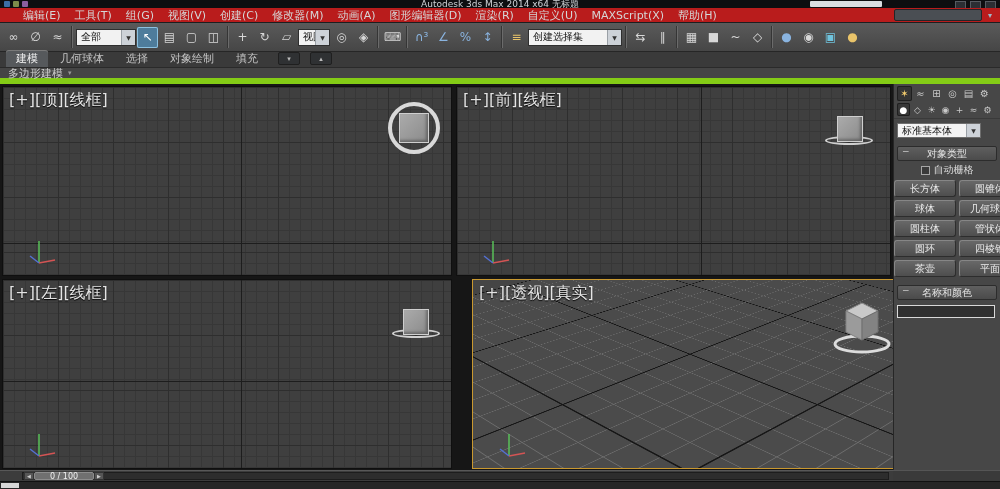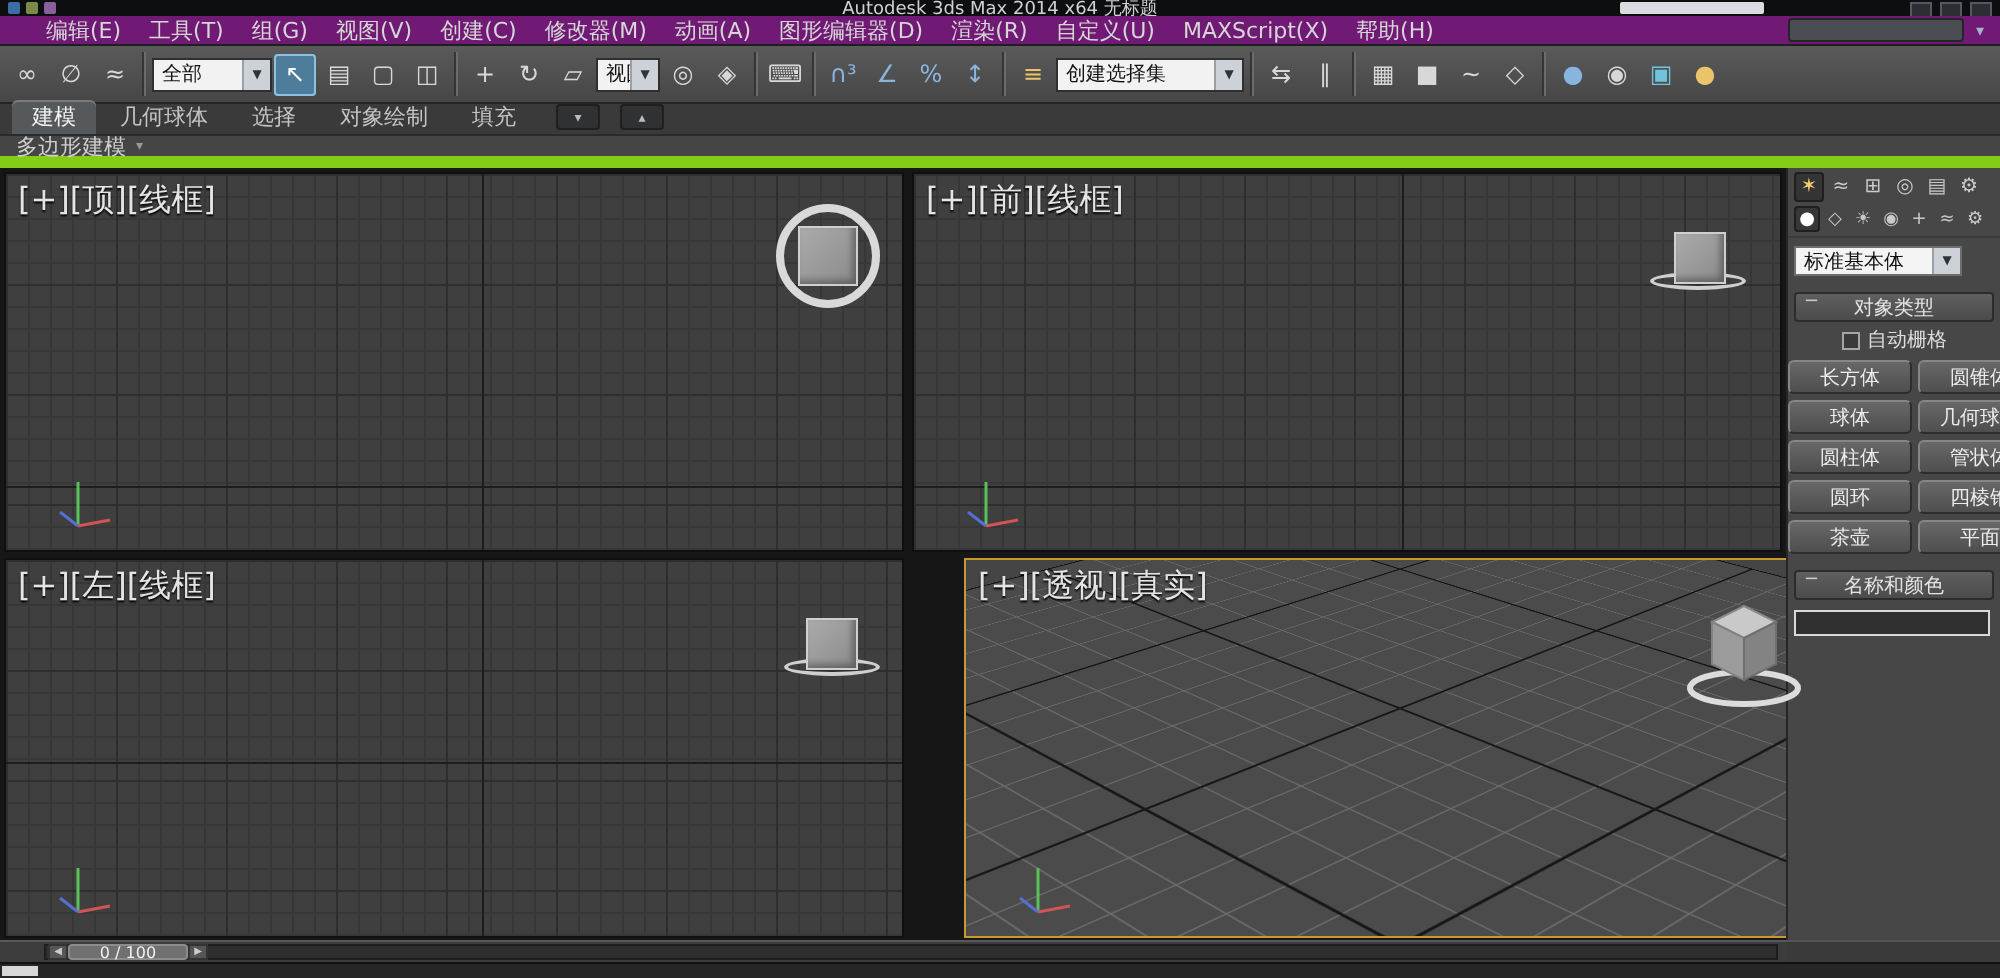--- a/index.html
+++ b/index.html
@@ -10,21 +10,21 @@
   
   .titlebar{position:absolute;left:0;top:0;width:100%;height:8px;background:#0d0e10;overflow:hidden;}
   .titlebar .title{position:absolute;left:0;right:0;top:-2px;text-align:center;font-size:9px;color:#cfd2d6;white-space:nowrap;}
   .qat{position:absolute;left:4px;top:1px;display:flex;gap:3px;}
   .qat i{width:6px;height:6px;border-radius:1px;display:block;}
   .info-box{position:absolute;right:118px;top:1px;width:72px;height:6px;background:#d9dde1;border-radius:1px;}
   .winctl{position:absolute;right:4px;top:1px;display:flex;gap:4px;}
   .winctl i{width:9px;height:6px;background:#2b2e33;border:1px solid #565a60;display:block;}
 
   
-  .menubar{position:absolute;left:0;top:8px;width:100%;height:15px;background:#701a75;border-bottom:1px solid #1c1e20;
+  .menubar{position:absolute;left:0;top:8px;width:100%;height:15px;background:#b91c1c;border-bottom:1px solid #1c1e20;
            display:flex;align-items:center;font-size:11px;color:#d6d6d6;box-sizing:border-box;}
   .menubar .spacer{width:16px;}
   .mitem{padding:0 7px;height:100%;display:flex;align-items:center;white-space:nowrap;}
   .menubar-right{margin-left:auto;display:flex;align-items:center;gap:6px;padding-right:8px;}
   .ws-box{width:86px;height:10px;background:#4a4e53;border:1px solid #232528;border-radius:2px;}
   .mb-ico{color:#9fb6c6;font-size:8px;}
 
   
   .toolbar{position:absolute;left:0;top:23px;width:100%;height:29px;background:linear-gradient(#5a5a5a,#464646);
            border-bottom:1px solid #262626;display:flex;align-items:center;gap:1px;padding:0 3px;box-sizing:border-box;}
@@ -253,21 +253,21 @@
       <div class="axis-h" style="top:101px;"></div>
       <div class="ring-line sceneobj" style="left:389px;top:49px;width:48px;height:9px;"></div>
       <div class="scene-box sceneobj" style="left:400px;top:29px;width:26px;height:26px;"></div>
       <svg class="tripod" width="34" height="34">
         <line x1="16" y1="30" x2="16" y2="8" stroke="#58c158" stroke-width="1.5"></line>
         <line x1="16" y1="30" x2="32" y2="27" stroke="#d35454" stroke-width="1.5"></line>
         <line x1="16" y1="30" x2="7" y2="23" stroke="#5470d3" stroke-width="1.5"></line>
       </svg>
     </div>
 
-    <div class="vp vp-persp" style="left:482px;top:195px;width:435px;height:190px;">
+    <div class="vp vp-persp" style="left:472px;top:195px;width:435px;height:190px;">
       <div class="persp-grid"></div>
       <span class="vp-label">[+][透视][真实]</span>
       <svg class="sceneobj" style="left:358px;top:53px;" width="62" height="22">
         <ellipse cx="31" cy="11" rx="27" ry="8" fill="none" stroke="#dcdcdc" stroke-width="3"></ellipse>
       </svg>
       <svg class="sceneobj" style="left:368px;top:20px;" width="42" height="44">
         <polygon points="21,3 37,11 21,19 5,11" fill="#c9c9c9" stroke="#8a8a8a" stroke-width="1"></polygon>
         <polygon points="5,11 21,19 21,40 5,32" fill="#9b9b9b" stroke="#828282" stroke-width="1"></polygon>
         <polygon points="37,11 21,19 21,40 37,32" fill="#838383" stroke="#6f6f6f" stroke-width="1"></polygon>
       </svg>

